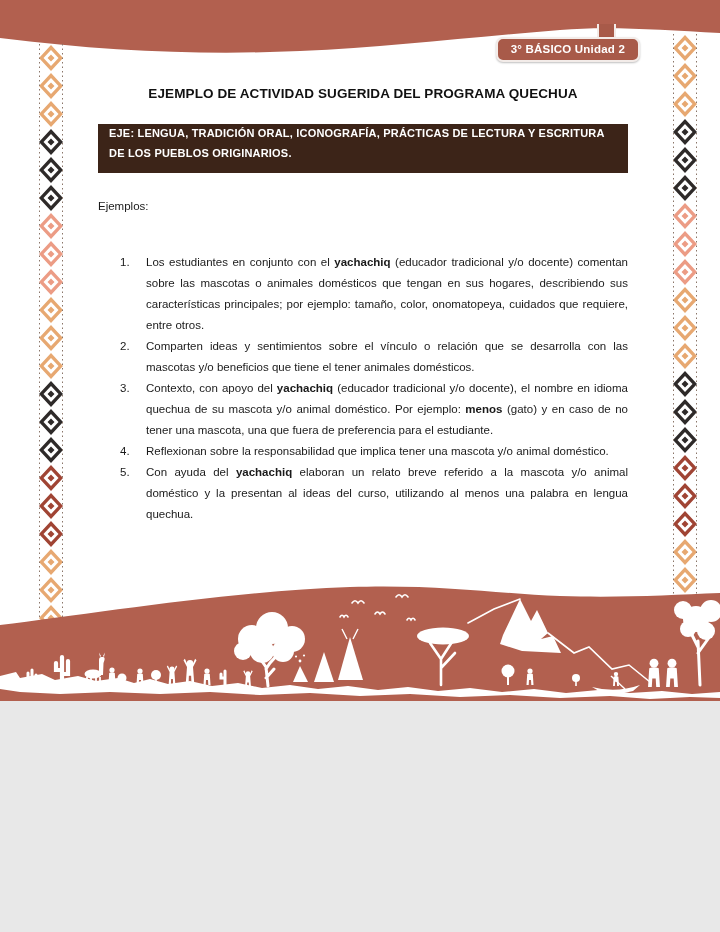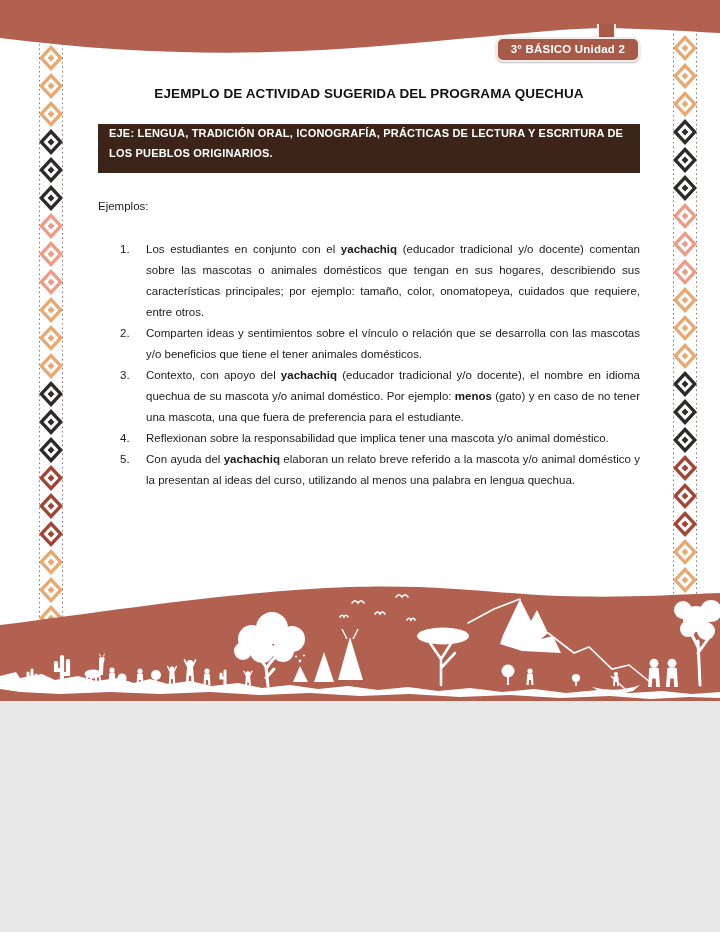--- a/index.html
+++ b/index.html
@@ -18,39 +18,39 @@
   }
   .label-stub{
     position:absolute;top:24px;right:104px;width:15px;height:18px;z-index:2;
     background:var(--label-bg,#A85A49);border-left:2px solid #f3ece9;border-right:2px solid #f3ece9;
   }
   
   .border-strip{position:absolute;z-index:1;}
   .border-left{left:38px;top:44px;}
   .border-right{right:22px;top:34px;}
   
-  .content{position:absolute;left:98px;right:80px;top:86px;z-index:2;}
+  .content{position:absolute;left:98px;right:92px;top:86px;z-index:2;}
   .doc-title{
     text-align:center;font-size:13.5px;font-weight:bold;color:#111;
     margin:0 0 23px 0;letter-spacing:.1px;
   }
   .eje-banner{
     background:var(--banner-bg,#3C2418);color:#fff;
     font-size:11px;font-weight:bold;line-height:1.8;
     padding:0 11px 9px;margin:0 0 27px 0;letter-spacing:.2px;
   }
   .context-heading{
     color:var(--context-blue,#4D93D9);font-size:11.5px;font-weight:bold;
     margin:0 0 25px 0;
   }
   .activity-para{
     font-size:11.5px;line-height:1.83;text-align:justify;margin:0 0 25px 0;
   }
   .activity-label{color:var(--activity-gold,#C49B3C);font-weight:bold;margin-right:5px;}
-  .examples-heading{font-size:11.5px;margin:0 0 27px 0;}
+  .examples-heading{font-size:11.5px;margin:0 0 40px 0;}
   .examples-list{padding-left:22px;}
   .ex-item{display:flex;font-size:11.5px;line-height:1.83;}
   .ex-num{flex:none;width:26px;}
   .ex-text{flex:1;text-align:justify;}
   .b{font-weight:bold;}
   
   .footer-svg{position:absolute;left:0;bottom:0;display:block;z-index:2;}
 </style>
 </head>
 <body>

